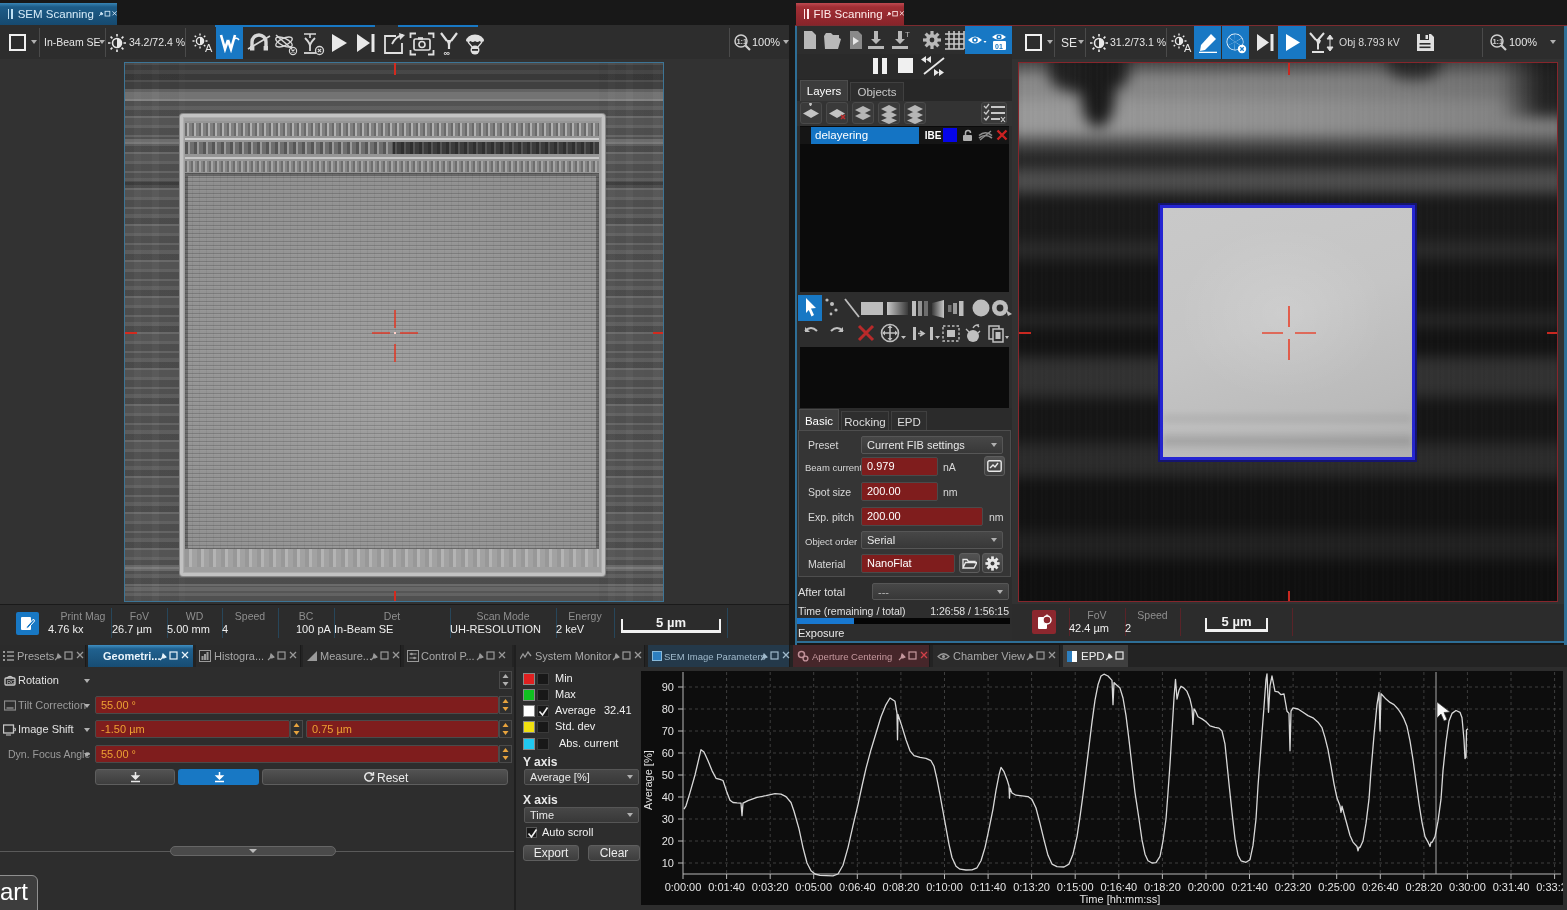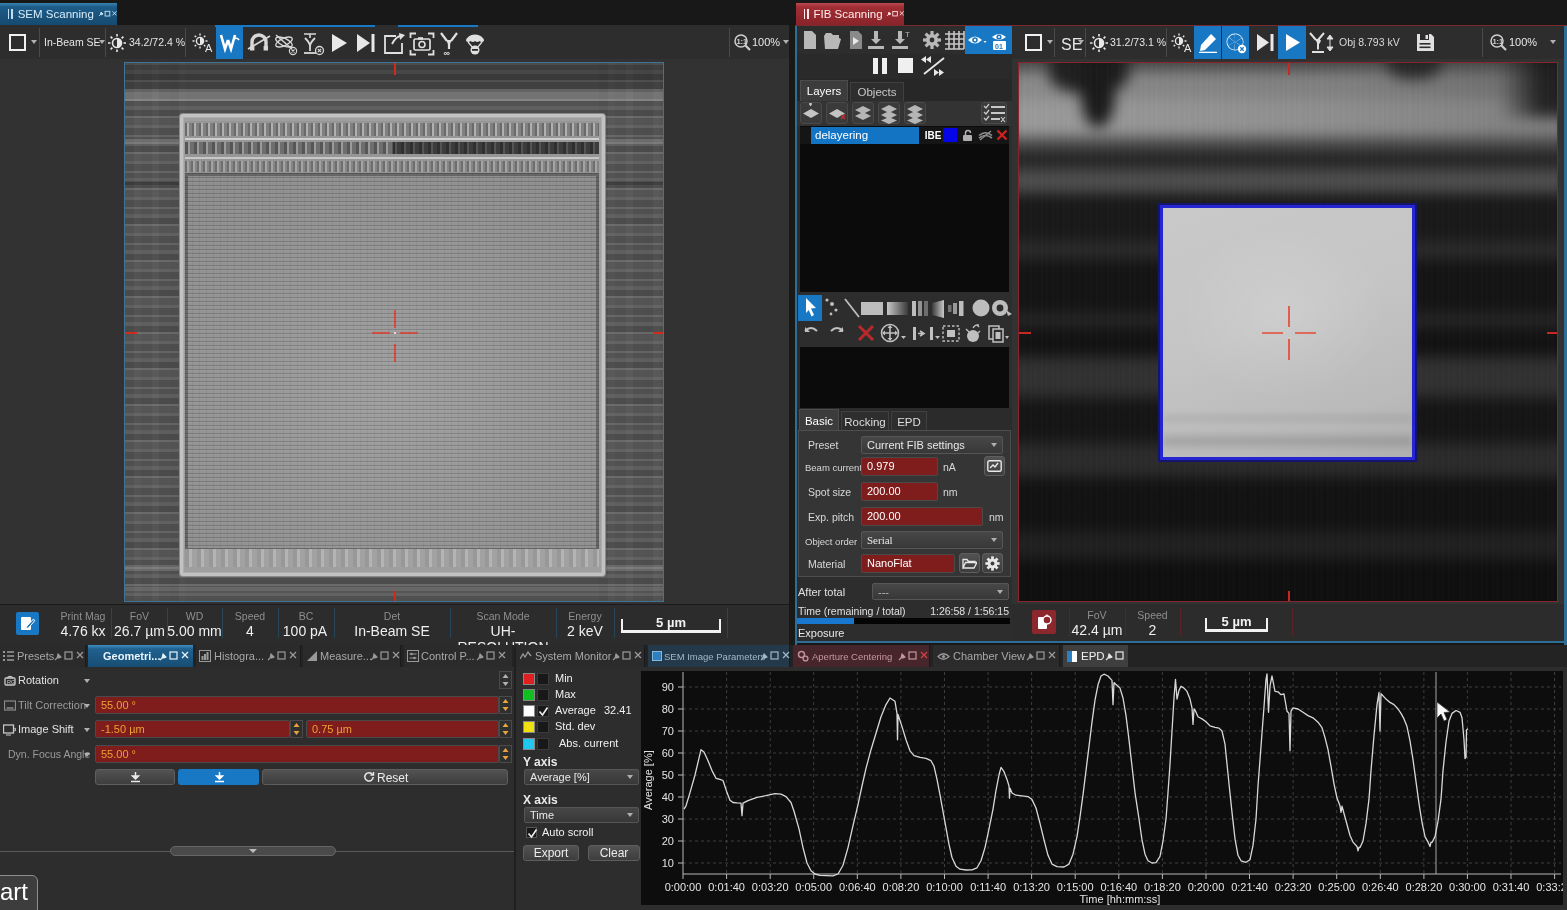--- a/index.html
+++ b/index.html
@@ -6,21 +6,21 @@
 html,body { width:1567px; height:910px; overflow:hidden; background:#1f1f1f;
   font-family:"Liberation Sans", sans-serif; }
 .abs { position:absolute; }
 #stage { position:relative; width:1567px; height:910px; background:#1f1f1f; overflow:hidden; }
 .ttext { font-size:12px; color:#d7ecf9; }
 .tbar { background:#2d2d2d; }
 .sep { width:1px; background:#4a4a4a; }
 .blue { background:#1878c4; }
 .caret2 { width:0; height:0; border-left:3px solid transparent; border-right:3px solid transparent; border-top:4px solid #b0b0b0; }
 .statlbl { font-size:10.5px; color:#8f8f8f; text-align:center; }
-.statval { font-size:14px; color:#efefef; text-align:center; }
+.statval { font-size:11px; color:#efefef; text-align:left; }
 .inp { background:#7f1d1d; border:1px solid #4a4a4a; border-radius:2px; color:#fff; font-size:11px; white-space:nowrap; }
 .orange { color:#eda133; }
 .dd { background:linear-gradient(#474747,#383838); border:1px solid #565656; border-radius:2px; color:#e8e8e8; font-size:11px; display:flex; align-items:center; white-space:nowrap; }
 .gbtn { background:linear-gradient(#525252,#3d3d3d); border:1px solid #5e5e5e; border-radius:3px; }
 .tabtxt { font-size:11px; color:#a8a8a8; white-space:nowrap; }
 svg { display:block; }
 </style>
 </head>
 <body>
 <div id="stage">
@@ -220,21 +220,21 @@
     <div class="abs statlbl" style="left:112px;top:6px;width:55px;">FoV</div>
     <div class="abs statval" style="left:112px;top:19px;width:55px;">26.7 µm</div>
     <div class="abs sep" style="left:167px;top:4px;height:30px;background:#27465a;"></div>
     <div class="abs statlbl" style="left:167px;top:6px;width:55px;">WD</div>
     <div class="abs statval" style="left:167px;top:19px;width:55px;">5.00 mm</div>
     <div class="abs sep" style="left:222px;top:4px;height:30px;background:#27465a;"></div>
     <div class="abs statlbl" style="left:222px;top:6px;width:56px;">Speed</div>
     <div class="abs statval" style="left:222px;top:19px;width:56px;">4</div>
     <div class="abs sep" style="left:278px;top:4px;height:30px;background:#27465a;"></div>
     <div class="abs statlbl" style="left:278px;top:6px;width:56px;text-align:center;">BC</div>
-    <div class="abs statval" style="left:277px;top:19px;width:56px;">100 pA</div>
+    <div class="abs statval" style="left:296px;top:19px;width:56px;">100 pA</div>
     <div class="abs sep" style="left:334px;top:4px;height:30px;background:#27465a;"></div>
     <div class="abs statlbl" style="left:334px;top:6px;width:116px;">Det</div>
     <div class="abs statval" style="left:334px;top:19px;width:116px;">In-Beam SE</div>
     <div class="abs sep" style="left:450px;top:4px;height:30px;background:#27465a;"></div>
     <div class="abs statlbl" style="left:450px;top:6px;width:106px;">Scan Mode</div>
     <div class="abs statval" style="left:450px;top:19px;width:106px;">UH-RESOLUTION</div>
     <div class="abs sep" style="left:556px;top:4px;height:30px;background:#27465a;"></div>
     <div class="abs statlbl" style="left:556px;top:6px;width:58px;">Energy</div>
     <div class="abs statval" style="left:556px;top:19px;width:58px;">2 keV</div>
     <div class="abs sep" style="left:614px;top:4px;height:30px;background:#27465a;"></div>
@@ -468,21 +468,21 @@
       <path d="M3 8 l3-3 2 2 3-4" stroke="#e8e8e8" stroke-width="1.4" fill="none"></path>
     </svg>
     <span class="abs" style="left:11px;top:460px;font-size:10.5px;color:#d8d8d8;">Spot size</span>
     <div class="abs inp" style="left:64px;top:456px;width:77px;height:19px;line-height:17px;padding-left:5px;">200.00</div>
     <span class="abs" style="left:146px;top:460px;font-size:10.5px;color:#d8d8d8;">nm</span>
     <span class="abs" style="left:11px;top:485px;font-size:10.5px;color:#d8d8d8;">Exp. pitch</span>
     <div class="abs inp" style="left:64px;top:481px;width:122px;height:19px;line-height:17px;padding-left:5px;">200.00</div>
     <span class="abs" style="left:192px;top:485px;font-size:10.5px;color:#d8d8d8;">nm</span>
     <span class="abs" style="left:8px;top:510px;font-size:9.5px;color:#d8d8d8;">Object order</span>
     <div class="abs dd" style="left:64px;top:505px;width:142px;height:18px;">
-          <span style="margin-left:5px;font-family:Liberation Serif, serif;">Serial</span>
+          <span style="margin-left:5px;">Serial</span>
           <div class="caret2" style="margin-left:auto;margin-right:5px;"></div>
         </div>
     <span class="abs" style="left:11px;top:532px;font-size:10.5px;color:#d8d8d8;">Material</span>
     <div class="abs inp" style="left:64px;top:528px;width:94px;height:19px;line-height:17px;padding-left:5px;">NanoFlat</div>
     <div class="abs gbtn" style="left:162px;top:527px;width:21px;height:20px;"></div>
     <svg class="abs" style="left:165px;top:532px;" width="15" height="11" viewBox="0 0 15 11">
       <path d="M1 10 V1.5 h4 l1.5 2 H13 v2 M1 10 l2.5-5.5 H15 L12 10 z" fill="none" stroke="#e8e8e8" stroke-width="1.3"></path>
     </svg>
     <div class="abs gbtn" style="left:185px;top:527px;width:21px;height:20px;"></div>
     <svg class="abs" style="left:188px;top:530px;" width="15" height="15" viewBox="0 0 20 20">
@@ -508,21 +508,21 @@
     <span class="abs" style="left:1px;top:601px;font-size:11px;color:#e8e8e8;">Exposure</span>
   </div>
 
   <div class="abs" style="left:217px;top:26px;width:552px;height:615px;background:#323232;"></div>
   <div class="abs" id="fibtools" style="left:217px;top:26px;width:552px;height:33px;background:#2d2d2d;">
     <div class="abs" style="left:11px;top:6px;width:21px;height:21px;display:flex;align-items:center;justify-content:center;">
       <div style="width:17px;height:17px;border:2.5px solid #f0f0f0;"></div>
     </div>
     <div class="abs caret2" style="left:35px;top:14px;"></div>
     <div class="abs sep" style="left:42px;top:2px;height:29px;"></div>
-    <span class="abs" style="left:49px;top:10px;font-size:16px;color:#e6e6e6;">SE</span>
+    <span class="abs" style="left:49px;top:10px;font-size:12px;color:#e6e6e6;">SE</span>
     <div class="abs caret2" style="left:66px;top:14px;"></div>
     <div class="abs sep" style="left:73px;top:2px;height:29px;"></div>
     <svg class="abs" style="left:76px;top:6px;" width="22" height="22" viewBox="0 0 22 22">
       <g stroke="#e8e8e8" stroke-width="1.6" fill="none">
         <circle cx="11" cy="11" r="4.5"></circle>
         <path d="M11 2v2.5M11 17.5V20M2 11h2.5M17.5 11H20M4.6 4.6l1.8 1.8M15.6 15.6l1.8 1.8M4.6 17.4l1.8-1.8M15.6 6.4l1.8-1.8"></path>
       </g>
       <path d="M11 6.5 a4.5 4.5 0 0 1 0 9 z" fill="#e8e8e8"></path>
     </svg>
     <span class="abs" style="left:98px;top:10px;font-size:10.5px;color:#e6e6e6;">31.2/73.1 %</span>

